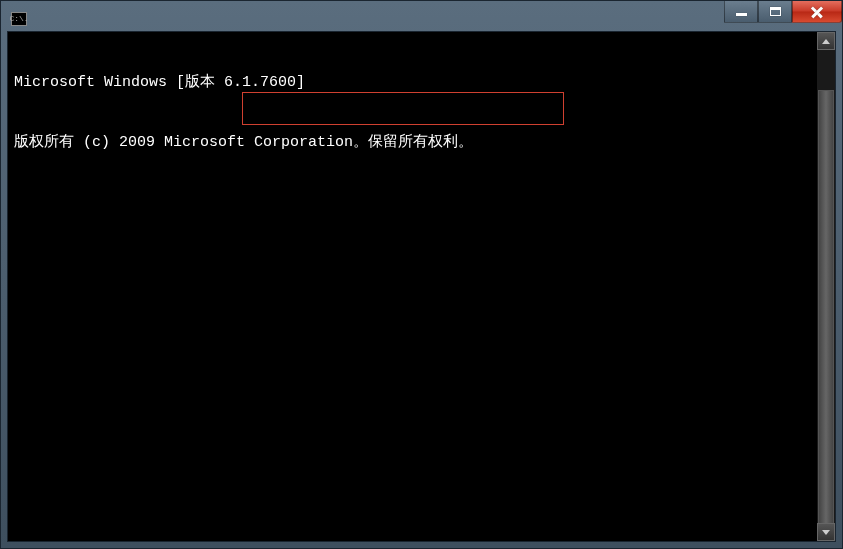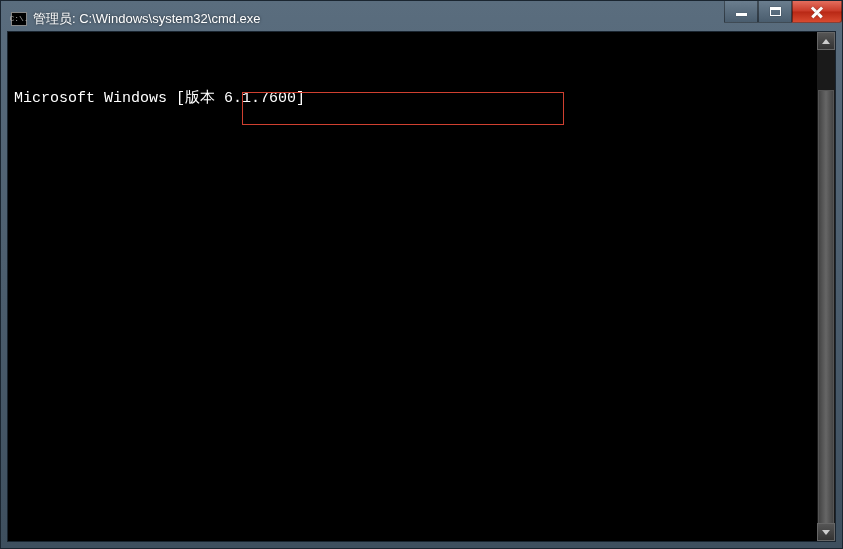--- a/index.html
+++ b/index.html
@@ -103,21 +103,21 @@
       background: #fff;
       box-shadow: 0 0 1px rgba(0,0,0,0.5);
     }
     .ctrl-close-inner::before { transform: rotate(45deg); }
     .ctrl-close-inner::after { transform: rotate(-45deg); }
     .terminal {
       background: #000;
       width: 100%;
       height: calc(100% - 24px);
       border: 1px solid #1a2530;
-      padding: 17px 6px;
+      padding: 1px 6px;
       color: #fff;
       font-size: 15px;
       line-height: 20px;
       font-family: "Consolas", "NSimSun", "Courier New", monospace;
       white-space: pre;
       position: relative;
       overflow: hidden;
     }
     .scrollbar {
       position: absolute;
@@ -178,36 +178,36 @@
     }
   </style>
 </head>
 <body>
 
 <div class="window-frame">
   <div class="title-bar">
     <div class="title-icon">
       <span>C:\.</span>
     </div>
-    <div class="title-text">管理员: C:\Windows\system32\cmd.exe</div>
     <div class="window-controls">
       <div class="ctrl-btn ctrl-min">
         <div class="ctrl-min-inner"></div>
       </div>
       <div class="ctrl-btn ctrl-max">
         <div class="ctrl-max-inner"></div>
       </div>
       <div class="ctrl-btn ctrl-close">
         <div class="ctrl-close-inner"></div>
       </div>
     </div>
   </div>
 
   <div class="terminal">
     <div class="term-line">Microsoft Windows [版本 6.1.7600]</div>
+    <div class="term-line">版权所有 (c) 2009 Microsoft Corporation。保留所有权利。</div>
     <div class="term-line"></div>
 
     <div class="highlight-box" style="left:234px;top:60px;width:322px;height:33px;"></div>
 
     <div class="scrollbar">
       <div class="scroll-btn scroll-btn-up">
         <div class="scroll-arrow scroll-arrow-up"></div>
       </div>
       <div class="scroll-track">
         <div class="scroll-thumb"></div>

